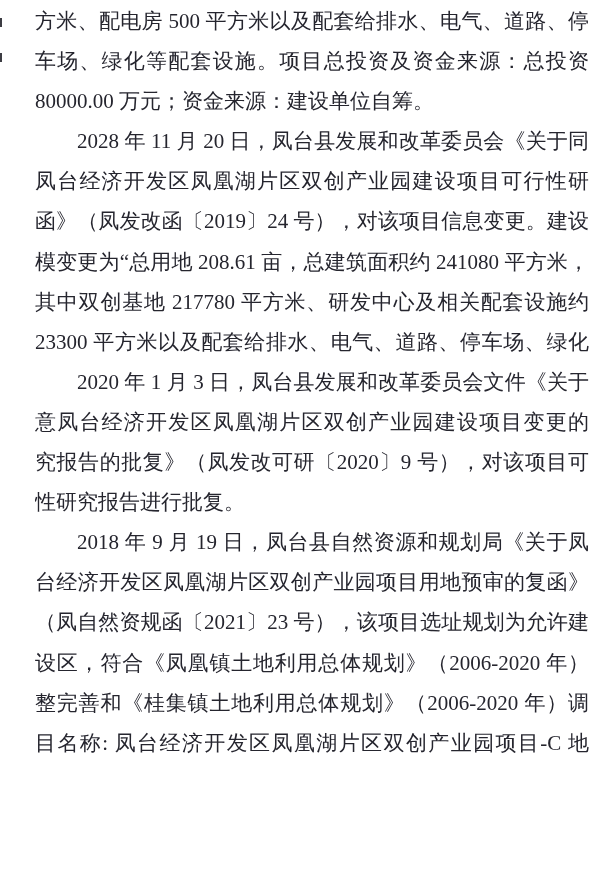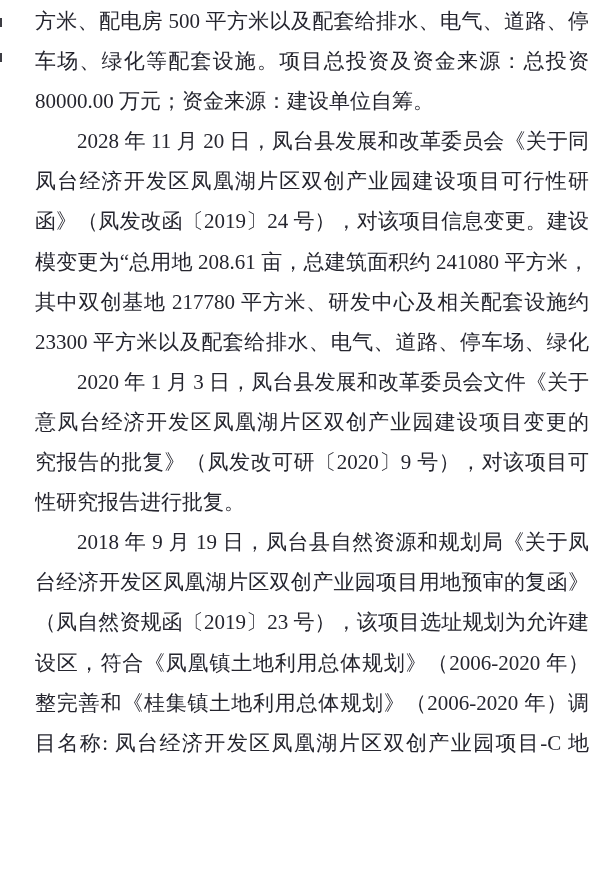--- a/index.html
+++ b/index.html
@@ -74,21 +74,21 @@
       </div>
       <div class="para">
         <div class="line indent">2020 年 1 月 3 日，凤台县发展和改革委员会文件《关于</div>
         <div class="line">意凤台经济开发区凤凰湖片区双创产业园建设项目变更的</div>
         <div class="line">究报告的批复》（凤发改可研〔2020〕9 号），对该项目可行</div>
         <div class="line end">性研究报告进行批复。</div>
       </div>
       <div class="para">
         <div class="line indent">2018 年 9 月 19 日，凤台县自然资源和规划局《关于凤</div>
         <div class="line">台经济开发区凤凰湖片区双创产业园项目用地预审的复函》</div>
-        <div class="line">（凤自然资规函〔2019〕23 号），该项目选址规划为允许建</div>
+        <div class="line">（凤自然资规函〔2021〕23 号），该项目选址规划为允许建</div>
         <div class="line">设区，符合《凤凰镇土地利用总体规划》（2006-2020 年）调</div>
         <div class="line">整完善和《桂集镇土地利用总体规划》（2006-2020 年）调整</div>
       </div>
       <div class="para">
         <div class="line">目名称: 凤台经济开发区凤凰湖片区双创产业园项目-C 地块，</div>
       </div>
     </div>
 <div class="edge-mark" style="top: 18px; height: 9px;"></div>
     <div class="edge-mark" style="top: 53px; height: 9px;"></div>
   </div>

